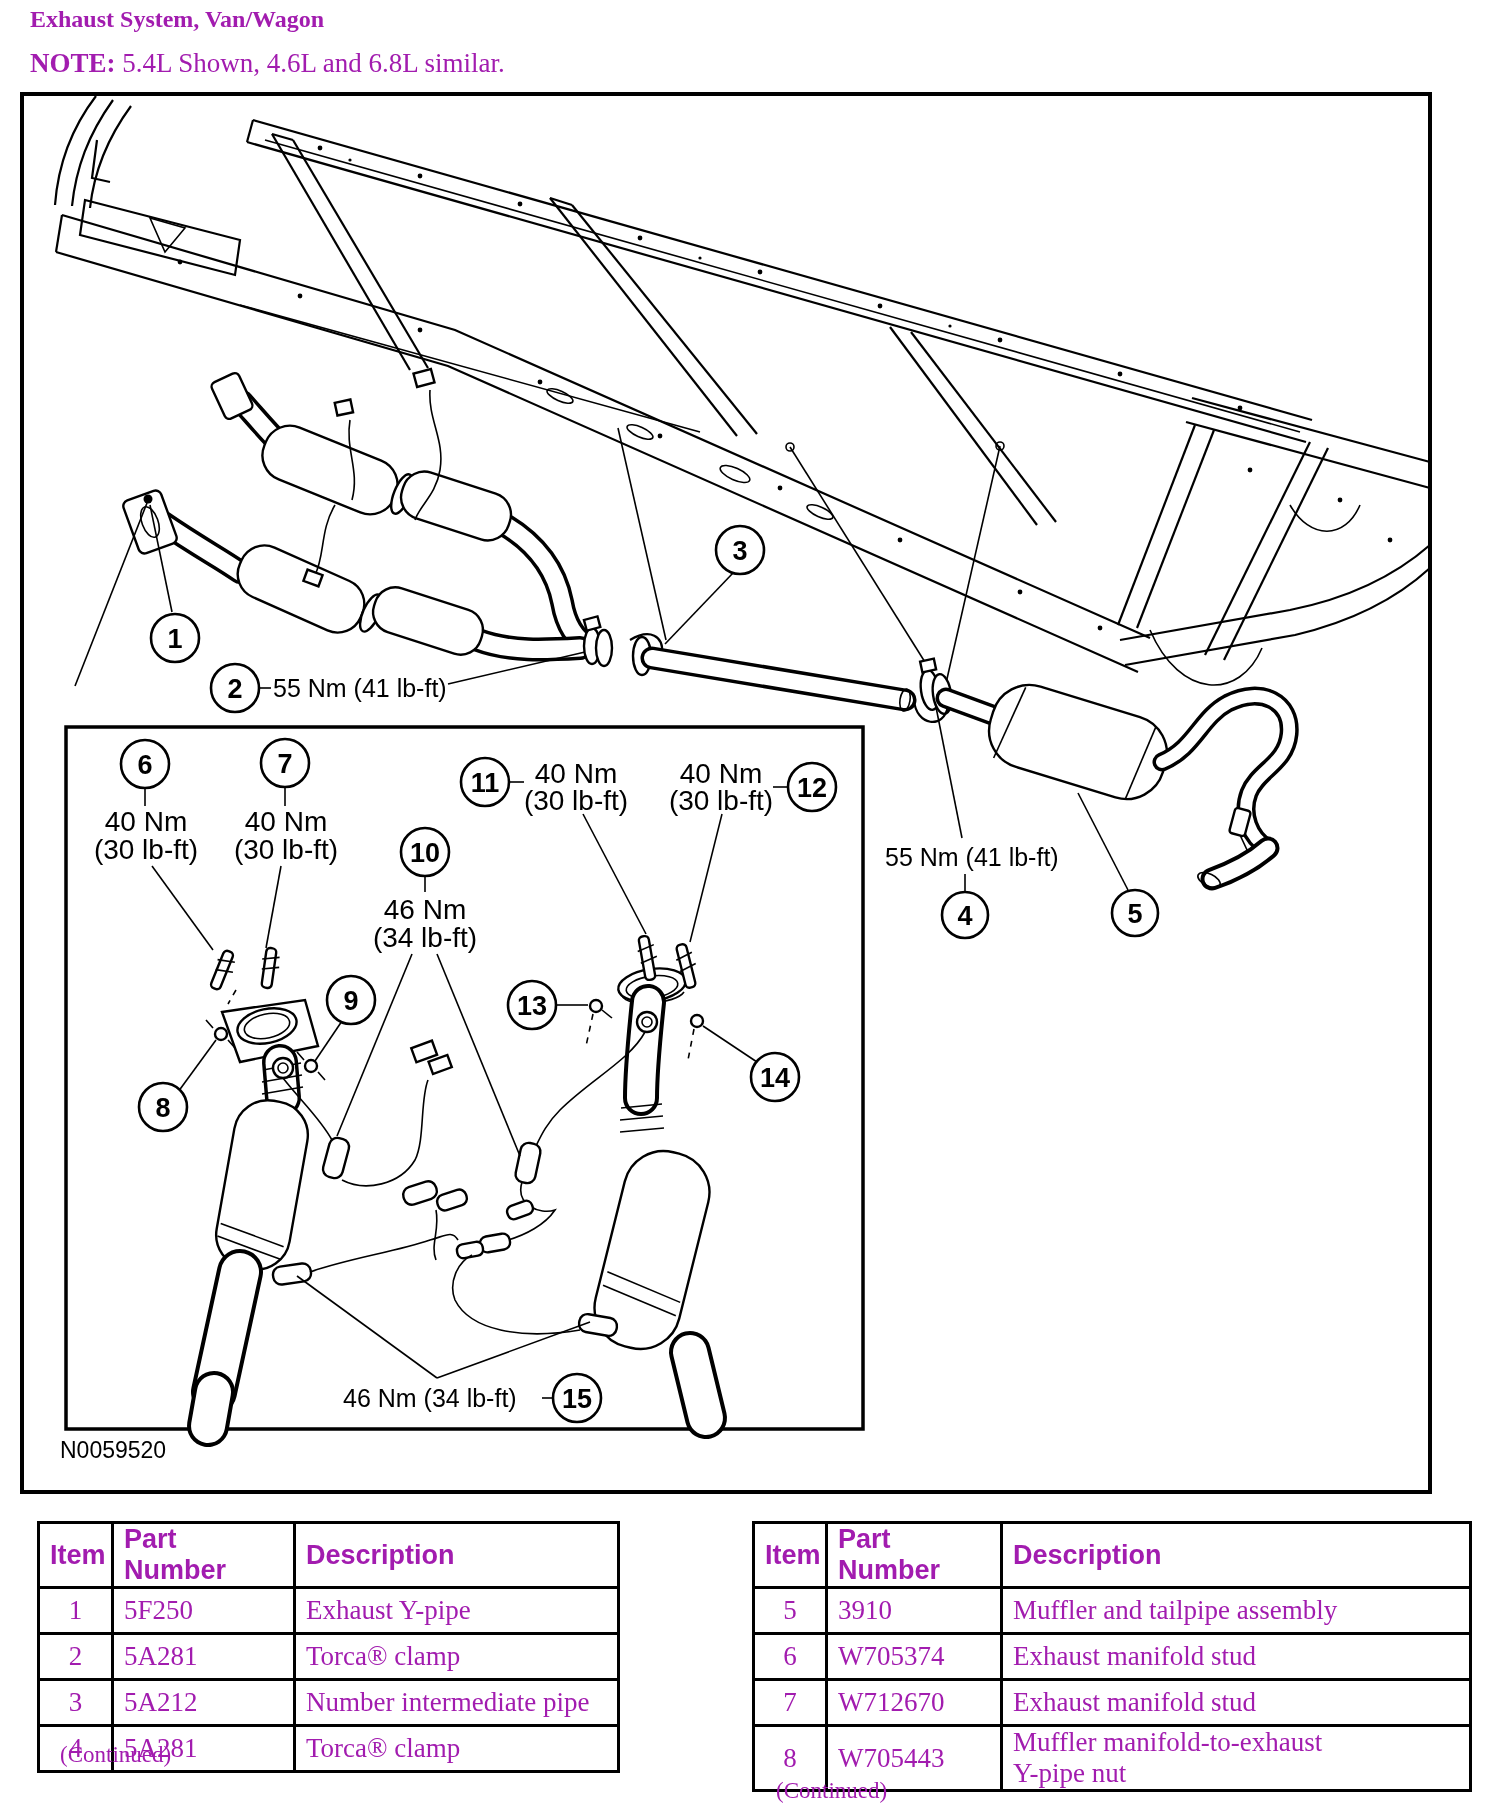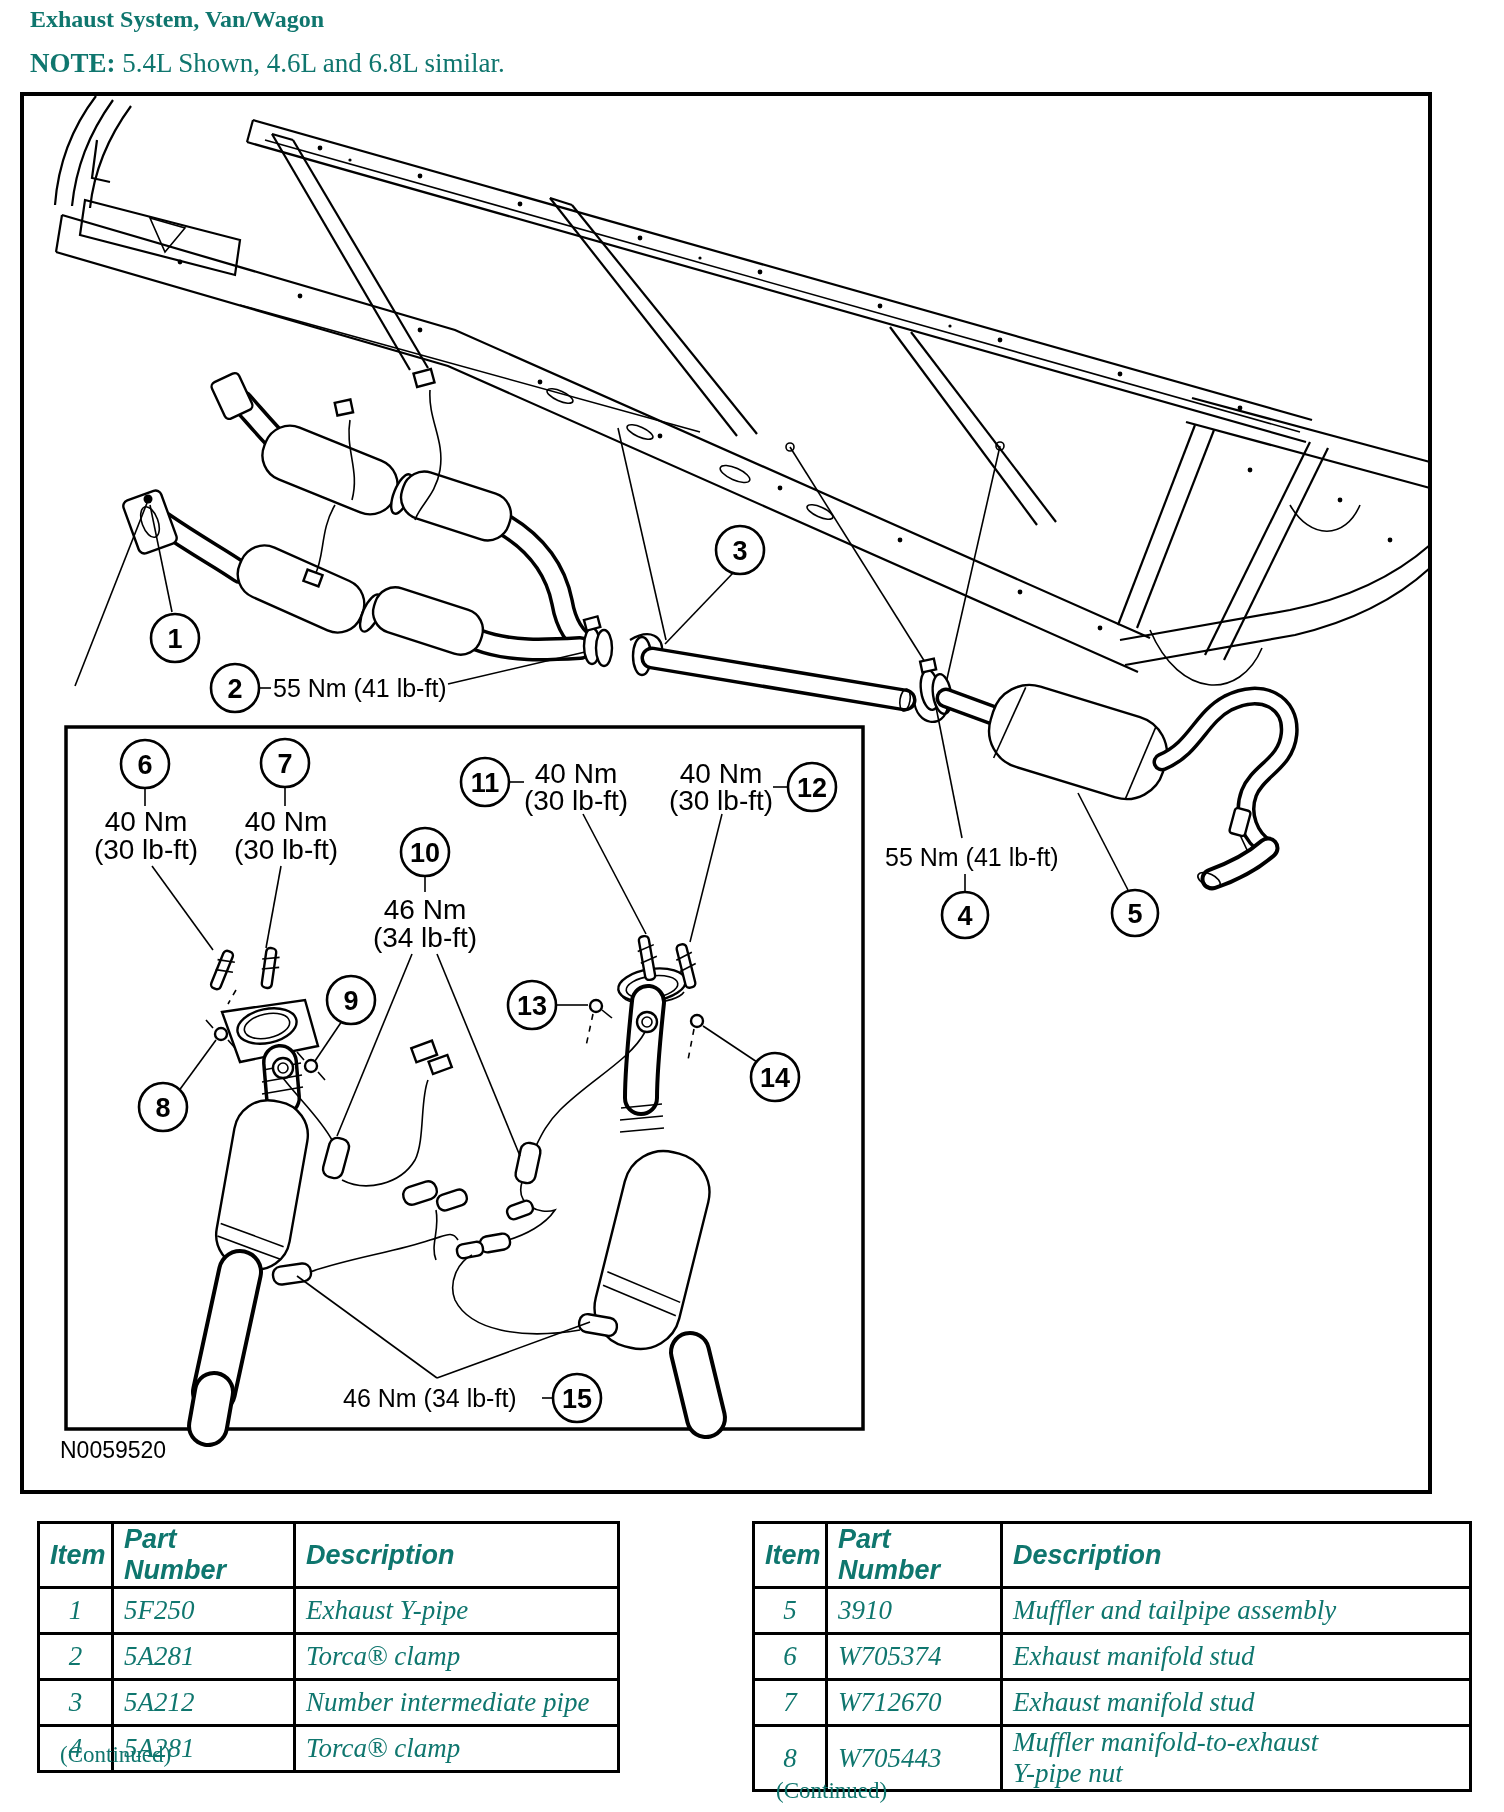--- a/index.html
+++ b/index.html
@@ -1,32 +1,32 @@
 <!DOCTYPE html>
 <html><head>
 <meta charset="utf-8">
 <style>
   html,body{margin:0;padding:0;background:#fff;}
-  #page{position:relative;width:1504px;height:1812px;background:#fff;color:#0f766e;
+  #page{position:relative;width:1504px;height:1812px;background:#fff;color:#a21caf;
         font-family:"Liberation Serif",serif;overflow:hidden;}
   #title{position:absolute;left:30px;top:6px;font-size:24px;font-weight:bold;}
   #noteline{position:absolute;left:30px;top:48px;font-size:27px;text-align:center;}
   #noteline b{font-weight:bold;}
   svg text{font-family:"Liberation Sans",sans-serif;fill:#000;}
   .ln{fill:none;stroke:#000;stroke-width:2.2px;}
   .thin{fill:none;stroke:#000;stroke-width:1.6px;}
   .tubeB{fill:none;stroke:#000;stroke-linecap:round;stroke-linejoin:round;}
   .tubeW{fill:none;stroke:#fff;stroke-linecap:round;stroke-linejoin:round;}
   .wht{fill:#fff;stroke:#000;stroke-width:2.4px;}
   .callout circle{fill:#fff;stroke:#000;stroke-width:2.6px;}
   .callout text{font-size:27px;font-weight:600;text-anchor:middle;}
   .torq{font-size:28px;text-anchor:middle;}
   .torqL{font-size:25px;}
   table{border-collapse:collapse;position:absolute;table-layout:fixed;
-        font-family:"Liberation Serif",serif;font-size:27px;font-style:italic;}
+        font-family:"Liberation Serif",serif;font-size:27px;}
   th,td{border:3px solid #000;padding:0 10px;height:43px;white-space:pre-line;
         overflow:hidden;vertical-align:middle;}
   th{font-family:"Liberation Sans",sans-serif;font-size:27px;font-weight:bold;
      text-align:left;height:38px;}
   td.it{text-align:center;}
   .cont{position:absolute;font-size:23px;font-family:"Liberation Serif",serif;padding-left:20px;}
 </style>
 </head>
 <body>
 

